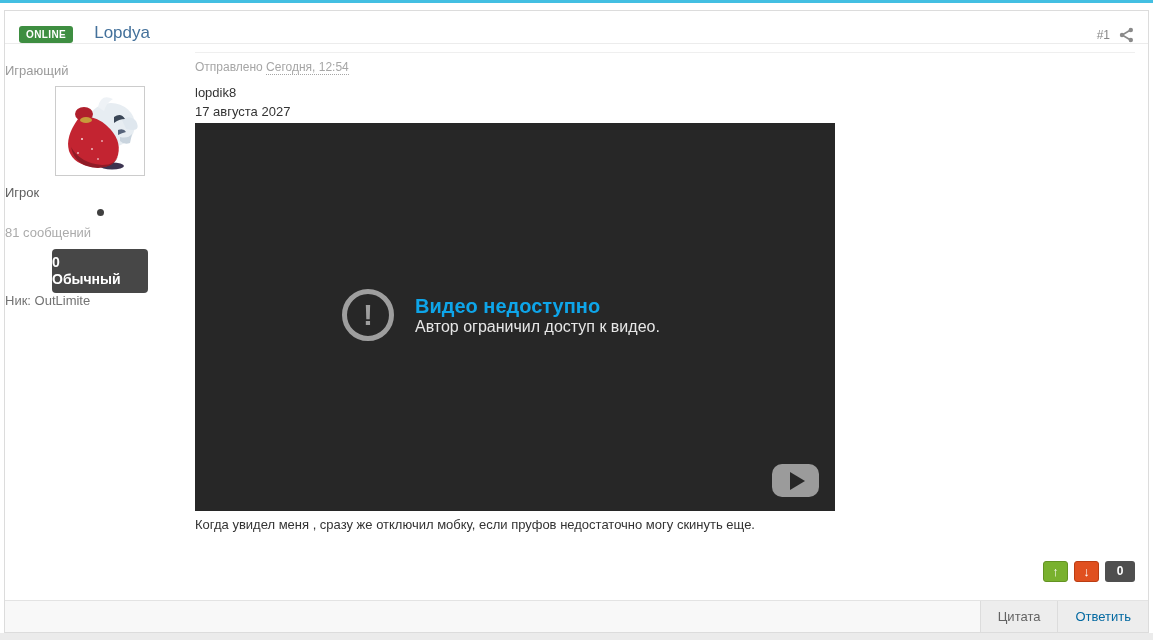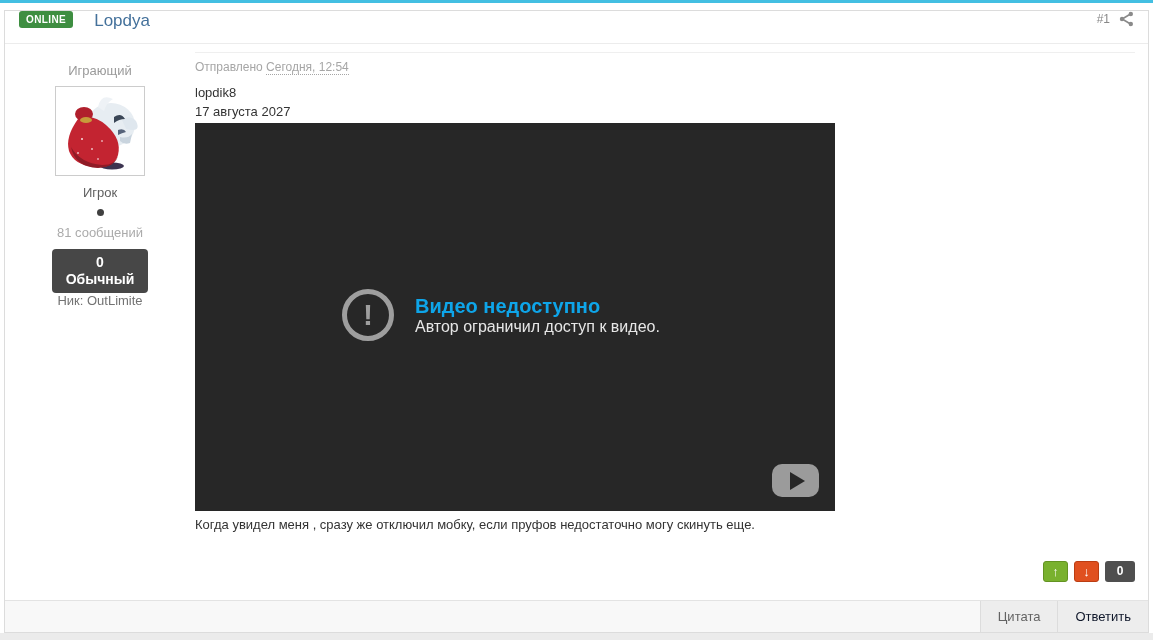--- a/index.html
+++ b/index.html
@@ -5,32 +5,32 @@
   * { margin:0; padding:0; box-sizing:border-box; }
   body { background:#fff; font-family:"Liberation Sans", sans-serif; }
   .page { position:relative; width:1153px; height:640px; background:#fff; overflow:hidden; }
   .topline { position:absolute; top:0; left:0; right:0; height:3px; background:#43bfe2; }
   .bottom-strip { position:absolute; left:0; right:0; bottom:0; height:7px; background:#ebebeb; }
 
   .panel { position:absolute; left:4px; right:4px; top:10px; bottom:7px; background:#fff;
            border:1px solid #dcdcdc; display:flex; flex-direction:column; }
 
   
-  .panel-header { flex:0 0 auto; height:33px; display:flex; align-items:flex-start;
+  .panel-header { flex:0 0 auto; height:33px; display:flex; align-items:flex-end;
                   padding:0 14px; border-bottom:1px solid #ececec; }
   .online-badge { background:#3e8e41; color:#fff; font-size:10px; font-weight:bold;
                   padding:3px 7px; border-radius:3px; letter-spacing:.4px; }
   .title { color:#44719b; font-size:17px; margin-left:21px; text-decoration:none; cursor:pointer; }
   .header-right { margin-left:auto; display:flex; align-items:center; gap:9px; }
   .post-num { color:#888; font-size:12px; cursor:pointer; }
   .share { display:inline-flex; cursor:pointer; }
 
   
   .panel-body { flex:1 1 auto; display:flex; }
-  .sidebar { flex:0 0 190px; width:190px; padding-top:19px; text-align:center; font-size:13px; }
+  .sidebar { flex:0 0 190px; width:190px; padding-top:19px; text-align:left; font-size:13px; }
   .group { color:#9a9a9a; }
   .avatar-box { width:90px; height:90px; padding:2px; border:1px solid #ccc; background:#fff;
                 margin:8px auto 0; cursor:pointer; }
   .role { color:#5f5f5f; margin-top:9px; }
   .pip { width:7px; height:7px; border-radius:50%; background:#404040; margin:9px auto 0; }
   .posts { color:#ababab; margin-top:9px; }
   .rep-badge { width:96px; margin:9px auto 0; background:#474747; color:#fff; border-radius:4px;
                padding:5px 0; font-weight:bold; font-size:14px; line-height:17px; }
   .nick { color:#737373; }
 
@@ -61,21 +61,21 @@
   .vote.down { background:#e0501f; border-color:#bb3d12; }
   .vote-count { min-width:30px; height:21px; background:#4f4f4f; color:#fff; border-radius:3px;
                 font-size:12px; font-weight:bold; line-height:21px; text-align:center; }
 
   
   .panel-footer { flex:0 0 auto; height:32px; background:#f8f8f8; border-top:1px solid #e3e3e3;
                   display:flex; justify-content:flex-end; }
   .f-btn { line-height:31px; padding:0 17px; font-size:13px; background:#ededed;
            border-left:1px solid #dcdcdc; cursor:pointer; }
   .f-btn.quote { color:#636363; }
-  .f-btn.reply { color:#0f172a; }
+  .f-btn.reply { color:#0369a1; }
 </style>
 </head>
 <body>
 
 <div class="page">
   <div class="topline"></div>
   <div class="bottom-strip"></div>
 
   <div class="panel">
 

